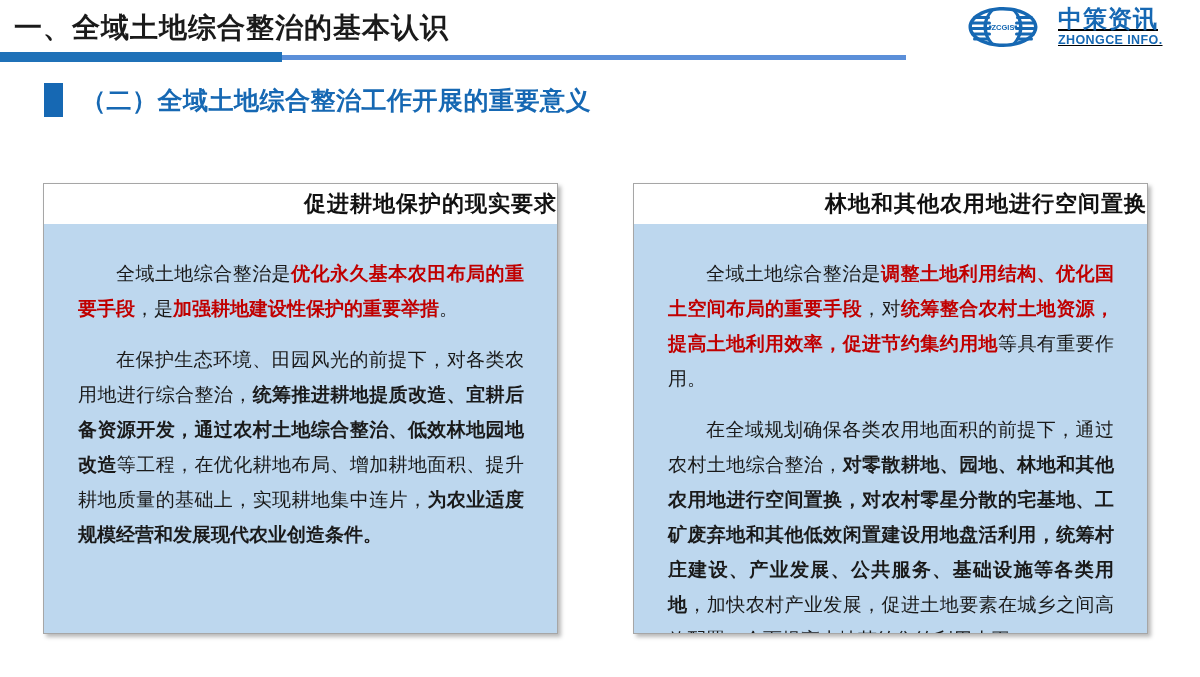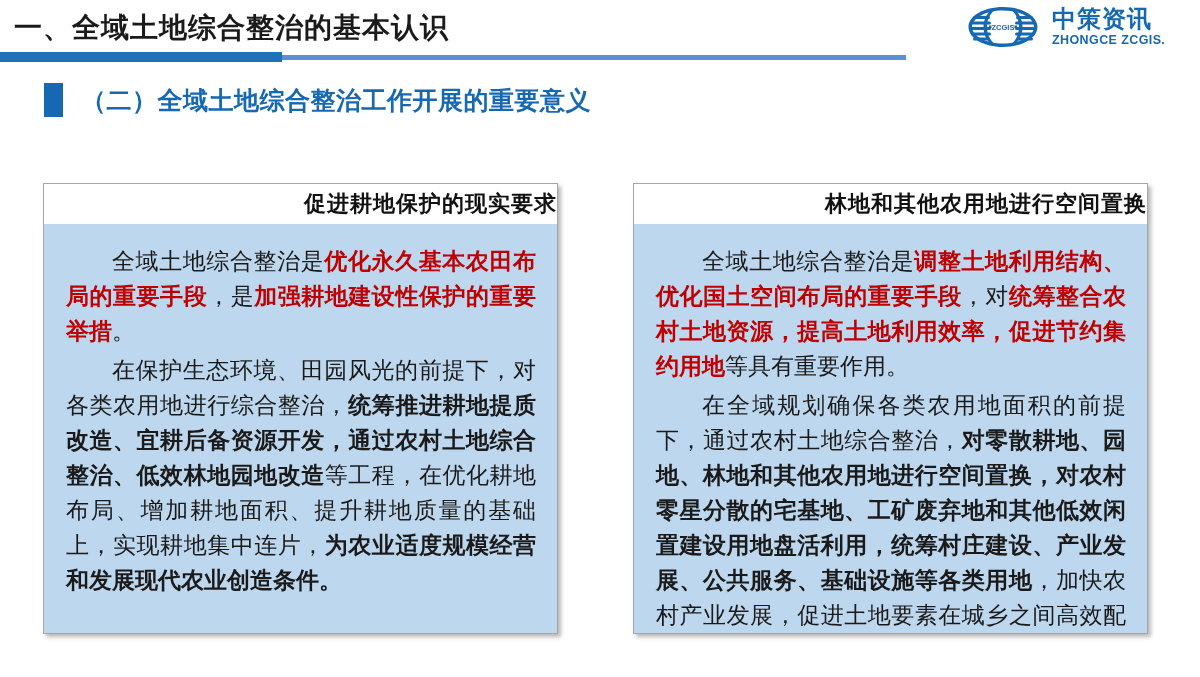--- a/index.html
+++ b/index.html
@@ -63,21 +63,22 @@
 
   
   .logo {
     position: absolute;
     right: 14px;
     top: 4px;
     width: 220px;
     height: 46px;
     display: flex;
     align-items: center;
-    gap: 12px;
+    gap: 18px;
+    text-decoration: underline;
   }
   .logo-mark {
     width: 74px;
     height: 42px;
     flex: 0 0 auto;
   }
   .logo-text {
     display: flex;
     flex-direction: column;
     justify-content: flex-start;
@@ -155,27 +156,27 @@
     background: #bdd7ee;
     border: 1px solid #a6a6a6;
     border-top: none;
     box-sizing: border-box;
     height: 410px;
     padding: 16px 17px 10px 18px;
     overflow: hidden;
   }
 
   .para {
-    font-size: 23px;
+    font-size: 19px;
     line-height: 35px;
     color: #1a1a1a;
     text-indent: 2em;
     text-align: justify;
     text-justify: inter-ideograph;
-    margin: 4px;
+    margin: 16px;
     font-family: "Liberation Serif", "DejaVu Serif", serif;
   }
   .para + .para { margin-top: 0; }
 
   .b { font-weight: bold; }
   .r { color: #c00000; font-weight: bold; }
 </style>
 </head>
 <body>
 
@@ -212,21 +213,21 @@
         <rect x="52" y="30" width="44" height="24" rx="3" fill="#ffffff"></rect>
       </g>
       <text x="74" y="48" text-anchor="middle" font-family="Liberation Sans, sans-serif" font-size="15" font-weight="bold" fill="#1668b3">ZCGIS</text>
       <g fill="#1668b3">
         <rect x="46" y="39" width="5" height="5"></rect>
         <rect x="97" y="39" width="5" height="5"></rect>
       </g>
     </svg>
     <div class="logo-text">
       <div class="logo-cn">中策资讯</div>
-      <div class="logo-en">ZHONGCE ZCGIS.</div>
+      <div class="logo-en">ZHONGCE INFO.</div>
     </div>
   </div>
 
   <div class="subhead">
     <span class="subhead-marker"></span>
     <span class="subhead-text">（二）全域土地综合整治工作开展的重要意义</span>
   </div>
 
   <div class="card card-left">
     <div class="card-header">

